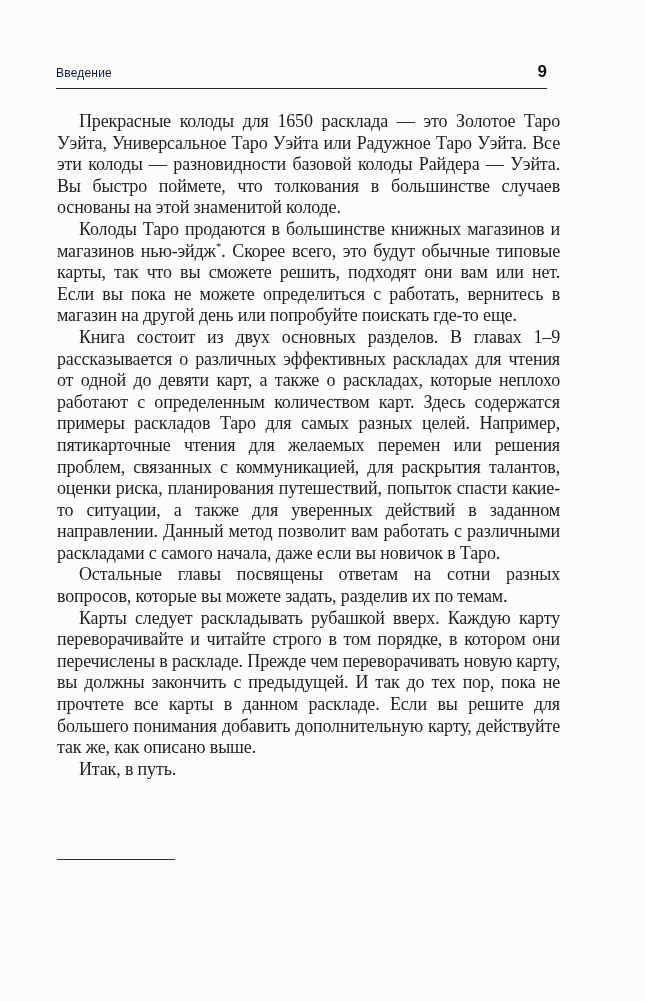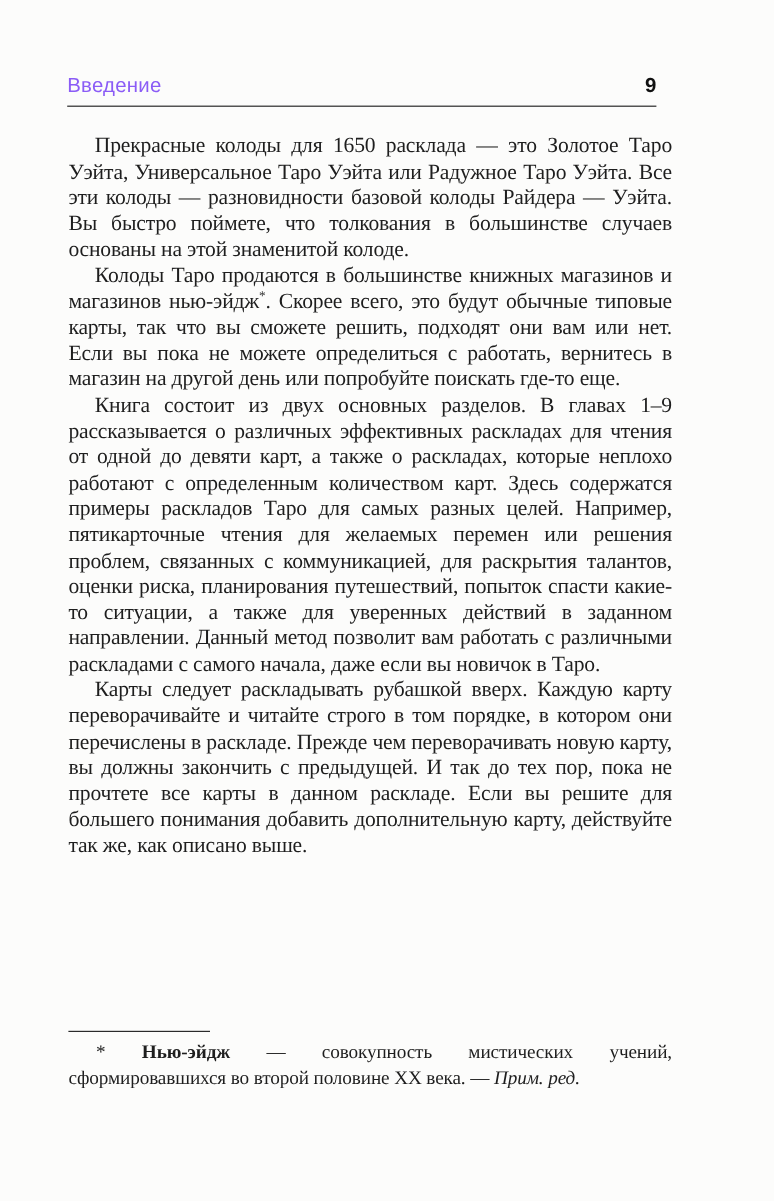--- a/index.html
+++ b/index.html
@@ -24,22 +24,22 @@
     top: 62px;
     width: 491px;
     display: flex;
     justify-content: space-between;
     align-items: baseline;
     border-bottom: 1.6px solid #2a2a2a;
     padding-bottom: 6px;
   }
   .running-title {
     font-family: "Liberation Sans", "DejaVu Sans", sans-serif;
-    font-size: 17px;
-    color: #8b5cf6;
+    font-size: 12px;
+    color: #0f172a;
     letter-spacing: 0.2px;
   }
   .page-number {
     font-family: "Liberation Sans", "DejaVu Sans", sans-serif;
     font-size: 17px;
     font-weight: 700;
     color: #111;
   }
   
   .body-text {
@@ -103,23 +103,24 @@
 
   <div class="body-text">
 
     <p>Прекрасные колоды для 1650 расклада — это Золотое Таро Уэйта, Универсальное Таро Уэйта или Радужное Таро Уэйта. Все эти колоды — разновидности базовой колоды Райдера — Уэйта. Вы быстро поймете, что толкования в большинстве случаев основаны на этой знаменитой колоде.</p>
 
     <p><span>Колоды Таро продаются в большинстве книжных магазинов и магазинов нью-эйдж</span><sup class="fnref">*</sup><span>. Скорее всего, это будут обычные типовые карты, так что вы сможете решить, подходят они вам или нет. Если вы пока не можете определиться с работать, вернитесь в магазин на другой день или попробуйте поискать где-то еще.</span></p>
 
 
     <p>Книга состоит из двух основных разделов. В главах 1–9 рассказывается о различных эффективных раскладах для чтения от одной до девяти карт, а также о раскладах, которые неплохо работают с определенным количеством карт. Здесь содержатся примеры раскладов Таро для самых разных целей. Например, пятикарточные чтения для желаемых перемен или решения проблем, связанных с коммуникацией, для раскрытия талантов, оценки риска, планирования путешествий, попыток спасти какие-то ситуации, а также для уверенных действий в заданном направлении. Данный метод позволит вам работать с различными раскладами с самого начала, даже если вы новичок в Таро.</p>
 
+    <p>Остальные главы посвящены ответам на сотни разных вопросов, которые вы можете задать, разделив их по темам.</p>
 
     <p class="italic">Карты следует раскладывать рубашкой вверх. Каждую карту переворачивайте и читайте строго в том порядке, в котором они перечислены в раскладе. Прежде чем переворачивать новую карту, вы должны закончить с предыдущей. И так до тех пор, пока не прочтете все карты в данном раскладе. Если вы решите для большего понимания добавить дополнительную карту, действуйте так же, как описано выше.</p>
 
+    <p>Итак, в путь.</p>
   </div>
 
   <div class="footnote-area">
     <div class="fn-rule"></div>
-    <p class="footnote"><span>* </span><b>Нью-эйдж</b><span> — совокупность мистических учений, сформировавшихся во второй половине XX века. — </span><i>Прим. ред.</i></p>
   </div>
 
 </div>
 
 </body></html>

